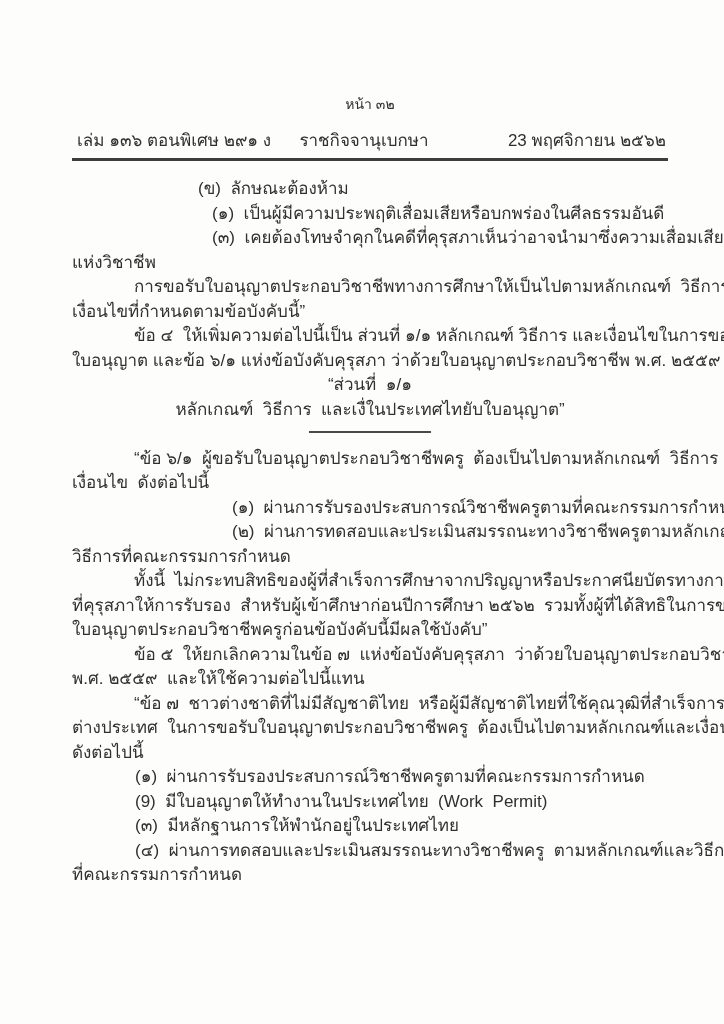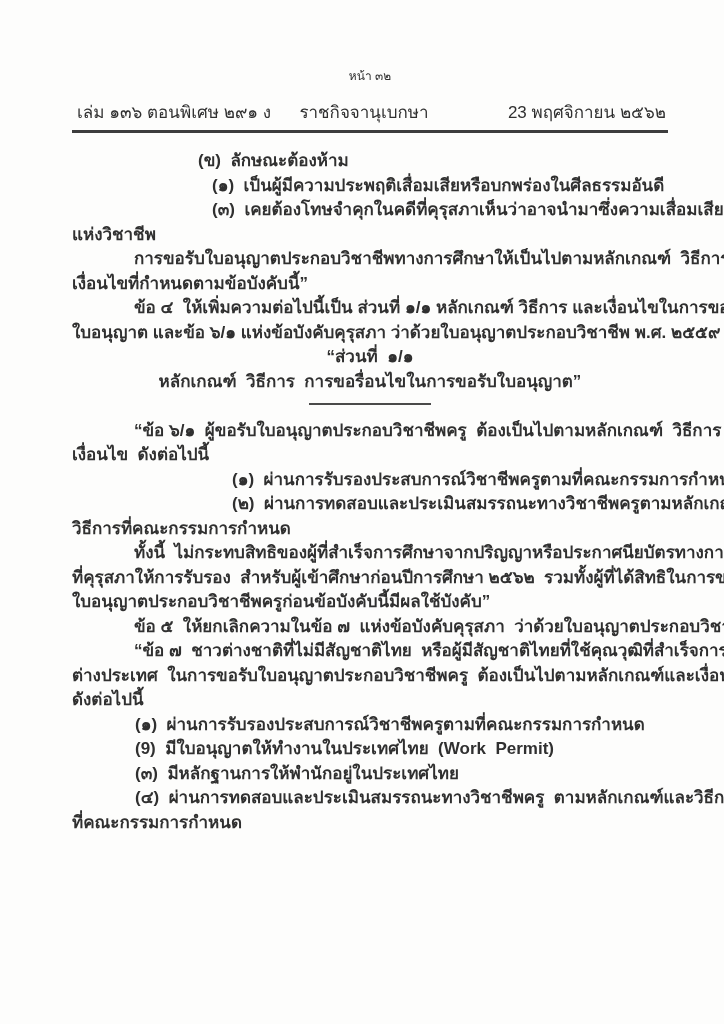--- a/index.html
+++ b/index.html
@@ -14,23 +14,23 @@
     background: #fdfdfc;
     color: #303030;
     overflow: hidden;
   }
   .content {
     position: absolute;
     left: 72px; top: 0;
     width: 596px;
   }
   .page-num {
-    margin-top: 64px;
+    margin-top: 92px;
     text-align: center;
-    font-size: 12px;
+    font-size: 14px;
     line-height: 24px;
   }
   .meta-row {
     position: relative;
     margin-top: 13px;
     font-size: 17px;
     line-height: 24px;
     display: flex;
     justify-content: space-between;
     align-items: baseline;
@@ -43,21 +43,20 @@
   }
   .meta-right { padding-right: 2px; }
   .header-rule {
     height: 3px;
     background: #3d3d3d;
     margin-top: 5px;
   }
   .doc-body {
     margin-top: 16px;
     font-size: 17px;
-    font-weight: bold;
   }
   .line {
     height: 24.5px;
     line-height: 24.5px;
     white-space: pre;
   }
   .ind-flush  { padding-left: 0; }
   .ind-para   { padding-left: 62px; }
   .ind-item   { padding-left: 63px; }
   .ind-head   { padding-left: 126px; }
@@ -94,31 +93,32 @@
     <div class="doc-body" id="doc-body">
         <div class="line ind-head">(ข)  ลักษณะต้องห้าม</div>
         <div class="line ind-sub">(๑)  เป็นผู้มีความประพฤติเสื่อมเสียหรือบกพร่องในศีลธรรมอันดี</div>
         <div class="line ind-sub">(๓)  เคยต้องโทษจำคุกในคดีที่คุรุสภาเห็นว่าอาจนำมาซึ่งความเสื่อมเสียเกียรติศักดิ์</div>
         <div class="line ind-flush">แห่งวิชาชีพ</div>
         <div class="line ind-para">การขอรับใบอนุญาตประกอบวิชาชีพทางการศึกษาให้เป็นไปตามหลักเกณฑ์  วิธีการ  และ</div>
         <div class="line ind-flush">เงื่อนไขที่กำหนดตามข้อบังคับนี้”</div>
         <div class="line ind-para">ข้อ ๔  ให้เพิ่มความต่อไปนี้เป็น ส่วนที่ ๑/๑ หลักเกณฑ์ วิธีการ และเงื่อนไขในการขอรับ</div>
         <div class="line ind-flush">ใบอนุญาต และข้อ ๖/๑ แห่งข้อบังคับคุรุสภา ว่าด้วยใบอนุญาตประกอบวิชาชีพ พ.ศ. ๒๕๕๙</div>
         <div class="line ind-center">“ส่วนที่  ๑/๑</div>
-        <div class="line ind-center">หลักเกณฑ์  วิธีการ  การขอรื่อนไขในการขอรับใบอนุญาต”</div>
+        <div class="line ind-center">หลักเกณฑ์  วิธีการ  และเงื่ในประเทศไทยับใบอนุญาต”</div>
         <div class="line divider-slot"><span class="divider-bar"></span></div>
         <div class="line ind-para">“ข้อ ๖/๑  ผู้ขอรับใบอนุญาตประกอบวิชาชีพครู  ต้องเป็นไปตามหลักเกณฑ์  วิธีการ  และ</div>
         <div class="line ind-flush">เงื่อนไข  ดังต่อไปนี้</div>
         <div class="line ind-deep">(๑)  ผ่านการรับรองประสบการณ์วิชาชีพครูตามที่คณะกรรมการกำหนด</div>
         <div class="line ind-deep">(๒)  ผ่านการทดสอบและประเมินสมรรถนะทางวิชาชีพครูตามหลักเกณฑ์และ</div>
         <div class="line ind-flush">วิธีการที่คณะกรรมการกำหนด</div>
         <div class="line ind-para">ทั้งนี้  ไม่กระทบสิทธิของผู้ที่สำเร็จการศึกษาจากปริญญาหรือประกาศนียบัตรทางการศึกษา</div>
         <div class="line ind-flush">ที่คุรุสภาให้การรับรอง  สำหรับผู้เข้าศึกษาก่อนปีการศึกษา ๒๕๖๒  รวมทั้งผู้ที่ได้สิทธิในการขอรับ</div>
         <div class="line ind-flush">ใบอนุญาตประกอบวิชาชีพครูก่อนข้อบังคับนี้มีผลใช้บังคับ”</div>
         <div class="line ind-para">ข้อ ๕  ให้ยกเลิกความในข้อ ๗  แห่งข้อบังคับคุรุสภา  ว่าด้วยใบอนุญาตประกอบวิชาชีพ</div>
+        <div class="line ind-flush">พ.ศ. ๒๕๕๙  และให้ใช้ความต่อไปนี้แทน</div>
         <div class="line ind-para">“ข้อ ๗  ชาวต่างชาติที่ไม่มีสัญชาติไทย  หรือผู้มีสัญชาติไทยที่ใช้คุณวุฒิที่สำเร็จการศึกษาจาก</div>
         <div class="line ind-flush">ต่างประเทศ  ในการขอรับใบอนุญาตประกอบวิชาชีพครู  ต้องเป็นไปตามหลักเกณฑ์และเงื่อนไข</div>
         <div class="line ind-flush">ดังต่อไปนี้</div>
         <div class="line ind-item">(๑)  ผ่านการรับรองประสบการณ์วิชาชีพครูตามที่คณะกรรมการกำหนด</div>
         <div class="line ind-item">(9)  มีใบอนุญาตให้ทำงานในประเทศไทย  (Work  Permit)</div>
         <div class="line ind-item">(๓)  มีหลักฐานการให้พำนักอยู่ในประเทศไทย</div>
         <div class="line ind-item">(๔)  ผ่านการทดสอบและประเมินสมรรถนะทางวิชาชีพครู  ตามหลักเกณฑ์และวิธีการ</div>
         <div class="line ind-flush">ที่คณะกรรมการกำหนด</div>
       </div>
 

